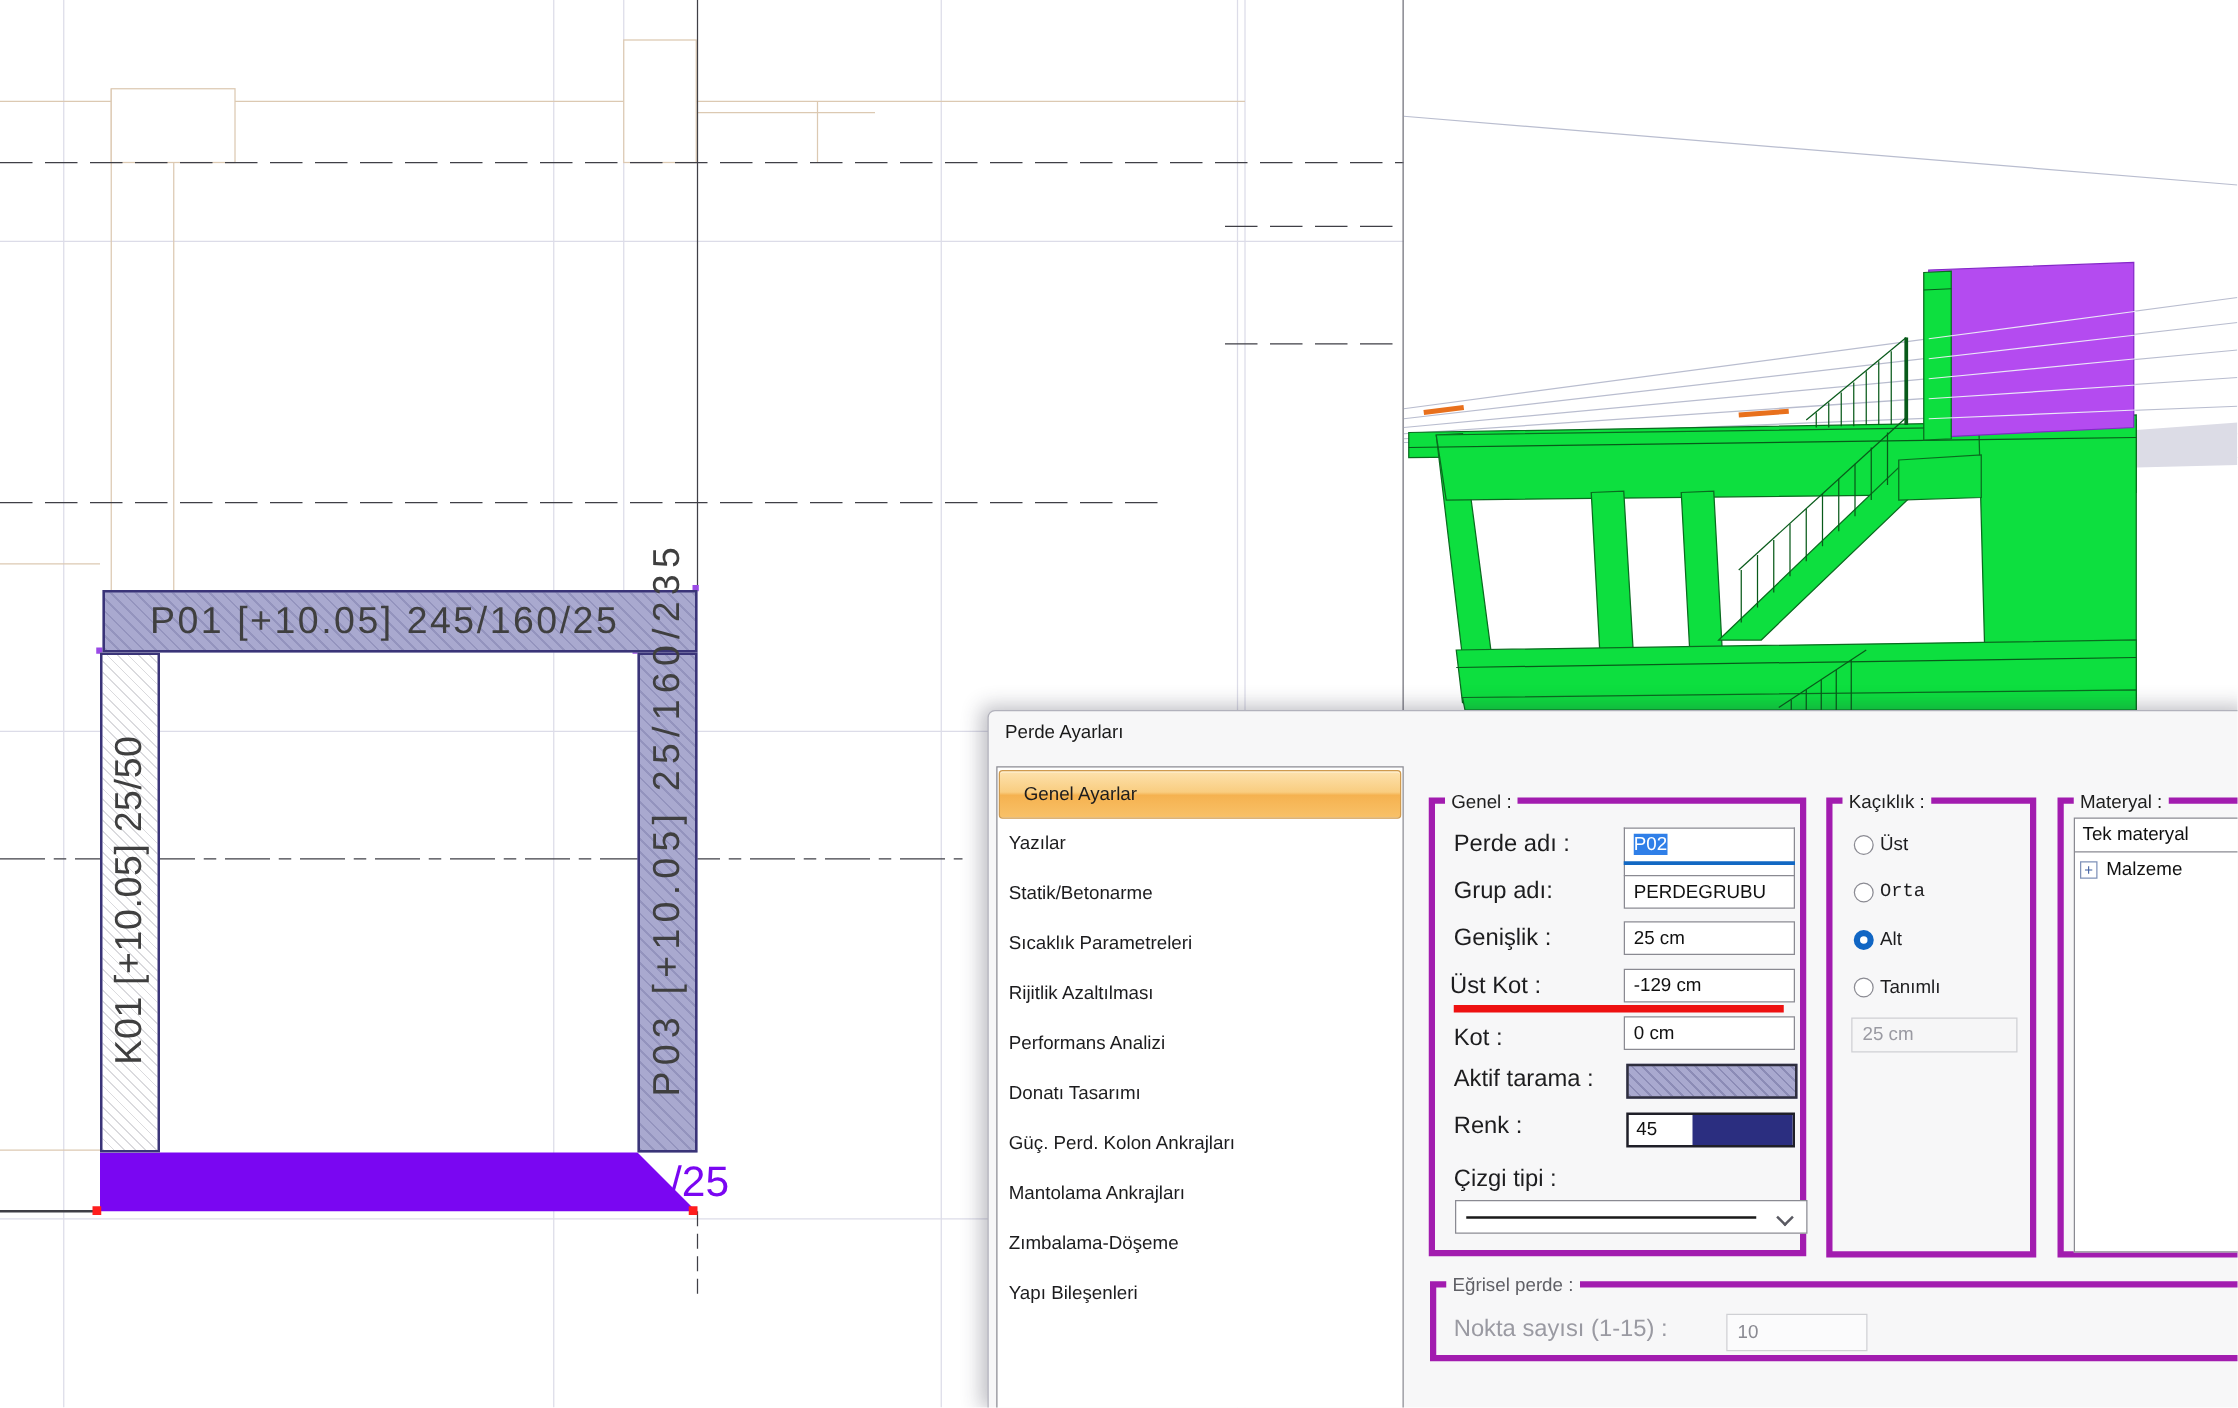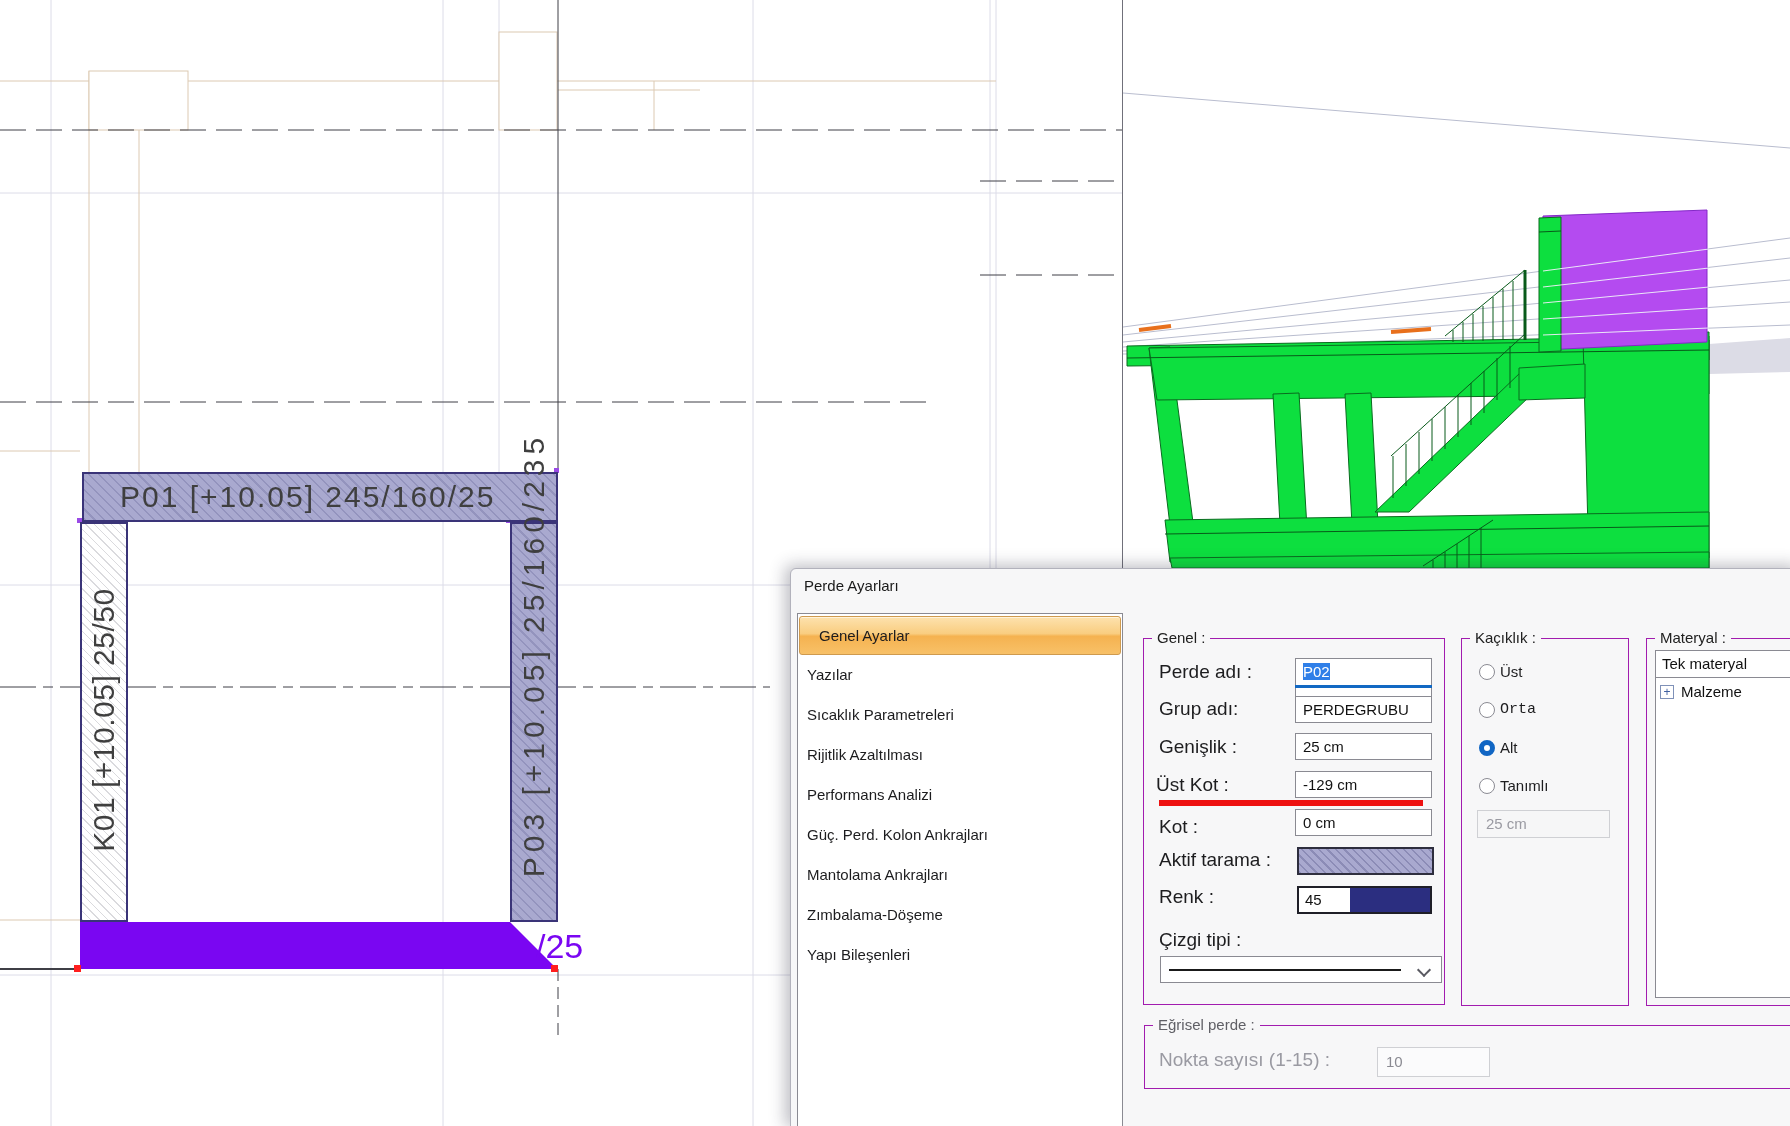--- a/index.html
+++ b/index.html
@@ -31,21 +31,21 @@
           box-shadow:-5px -3px 16px rgba(40,40,60,.30);}
   #dlg-title{position:absolute;left:13px;top:8px;font-size:15px;color:#1a1a1a;}
   #nav{position:absolute;left:6px;top:44px;width:326px;height:516px;background:#fff;
        border:1px solid #8a8a92;box-sizing:border-box;}
   .nav-item{height:40px;line-height:40px;padding-left:9px;font-size:15px;color:#1c1c1e;cursor:default;}
   .nav-item:first-child{margin-top:2px;}
   .nav-item.sel{margin:2px 1px 0 1px;height:37px;line-height:37px;border:1px solid #cf9a4e;border-radius:3px;
        background:linear-gradient(180deg,#fde2ae 0%,#f9cd80 45%,#f5b250 52%,#f8c library 100%);
        background:linear-gradient(180deg,#fde2ae 0%,#f9cd80 45%,#f5b250 52%,#f8c168 100%);
        box-shadow:inset 0 1px 0 #fff3da;padding-left:19px;}
-  .grp{position:absolute;border:1px solid #a21caf;box-sizing:border-box;}
+  .grp{position:absolute;border:5px solid #a21caf;box-sizing:border-box;}
   .grp>.legend{position:absolute;top:-10px;left:8px;background:#f7f7f8;padding:0 5px;font-size:15px;color:#202020;}
   .flabel{position:absolute;font-size:19px;color:#1d1d1f;line-height:20px;}
   .tbox{position:absolute;background:#fff;border:1px solid #8a8a92;box-sizing:border-box;
         font-size:15px;line-height:25px;padding-left:7px;color:#111;}
   .tbox.focus{border-color:#8a8a92;border-bottom:none;}
   .focusline{position:absolute;height:3px;background:var(--focus-blue);}
   .selspan{background:#2f7fe8;color:#fff;}
   .redline{position:absolute;height:6px;background:var(--red-underline);}
   .radio{position:absolute;width:16px;height:16px;border-radius:50%;border:1px solid #8b8b93;background:#fff;box-sizing:border-box;}
   .radio.on{border:5px solid #1166c4;}
@@ -218,23 +218,25 @@
     <line x1="268" y1="332" x2="308" y2="329"></line>
   </g>
 </svg>
 
 <div id="dialog">
   <div id="dlg-title">Perde Ayarları</div>
 
   <div id="nav">
     <div class="nav-item sel">Genel Ayarlar</div>
     <div class="nav-item">Yazılar</div>
+    <div class="nav-item">Statik/Betonarme</div>
     <div class="nav-item">Sıcaklık Parametreleri</div>
     <div class="nav-item">Rijitlik Azaltılması</div>
     <div class="nav-item">Performans Analizi</div>
+    <div class="nav-item">Donatı Tasarımı</div>
     <div class="nav-item">Güç. Perd. Kolon Ankrajları</div>
     <div class="nav-item">Mantolama Ankrajları</div>
     <div class="nav-item">Zımbalama-Döşeme</div>
     <div class="nav-item">Yapı Bileşenleri</div>
   </div>
 
   <div class="grp" style="left:352px;top:69px;width:302px;height:367px;">
     <span class="legend">Genel :</span>
     <div class="flabel" style="left:15px;top:23px;">Perde adı :</div>
     <div class="tbox focus" style="left:151px;top:19px;width:137px;height:39px;"><span class="selspan">P02</span></div>

